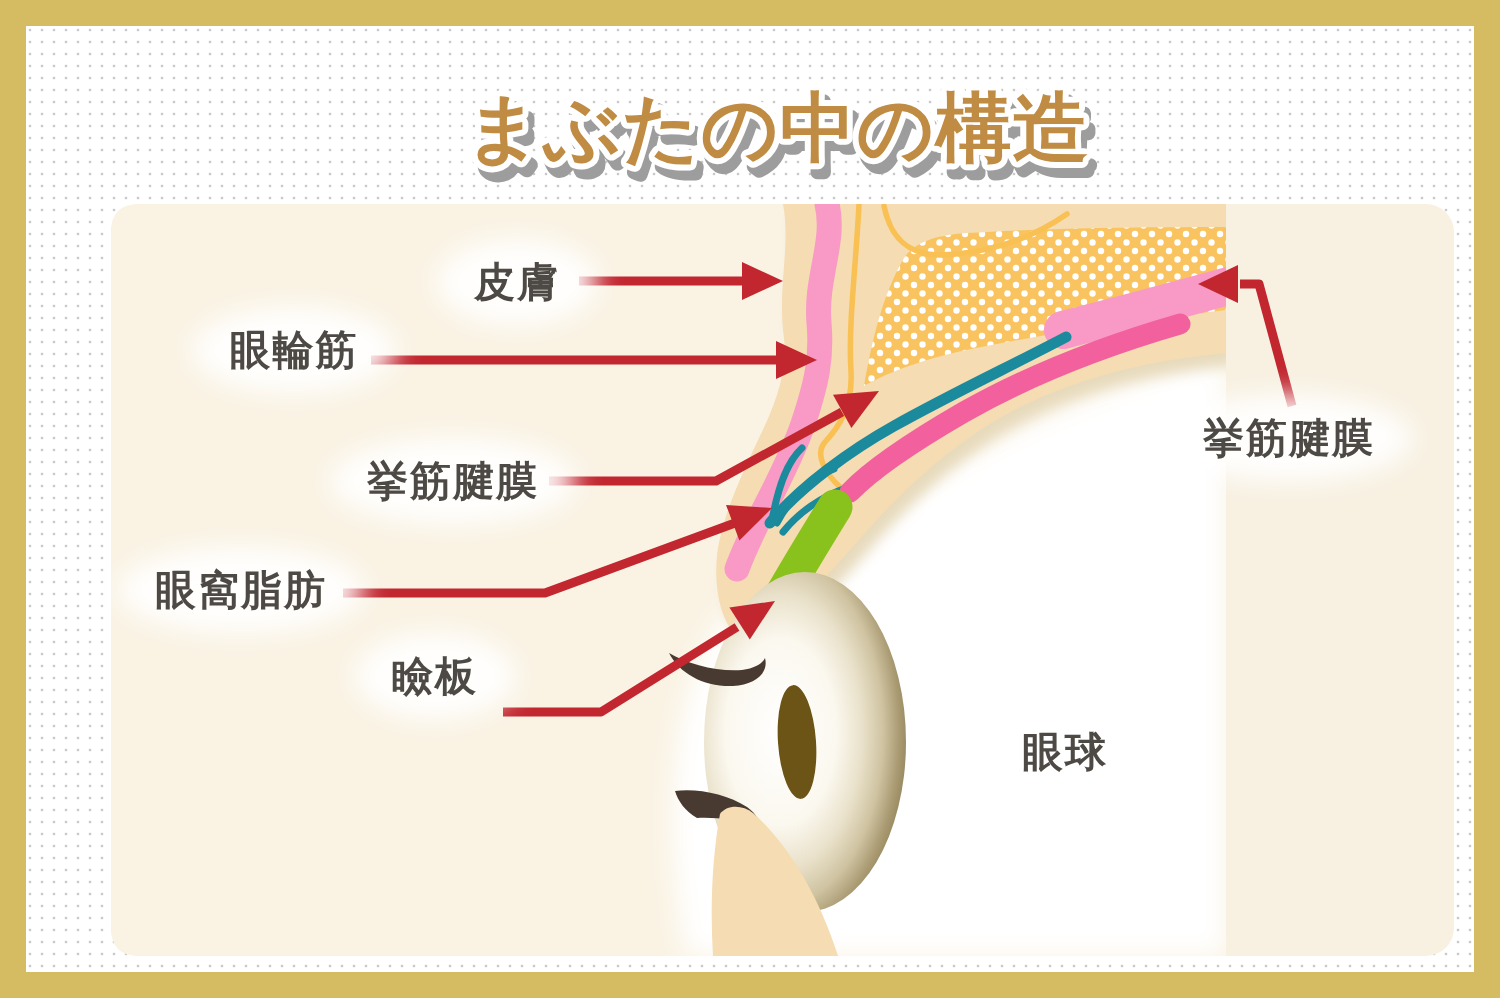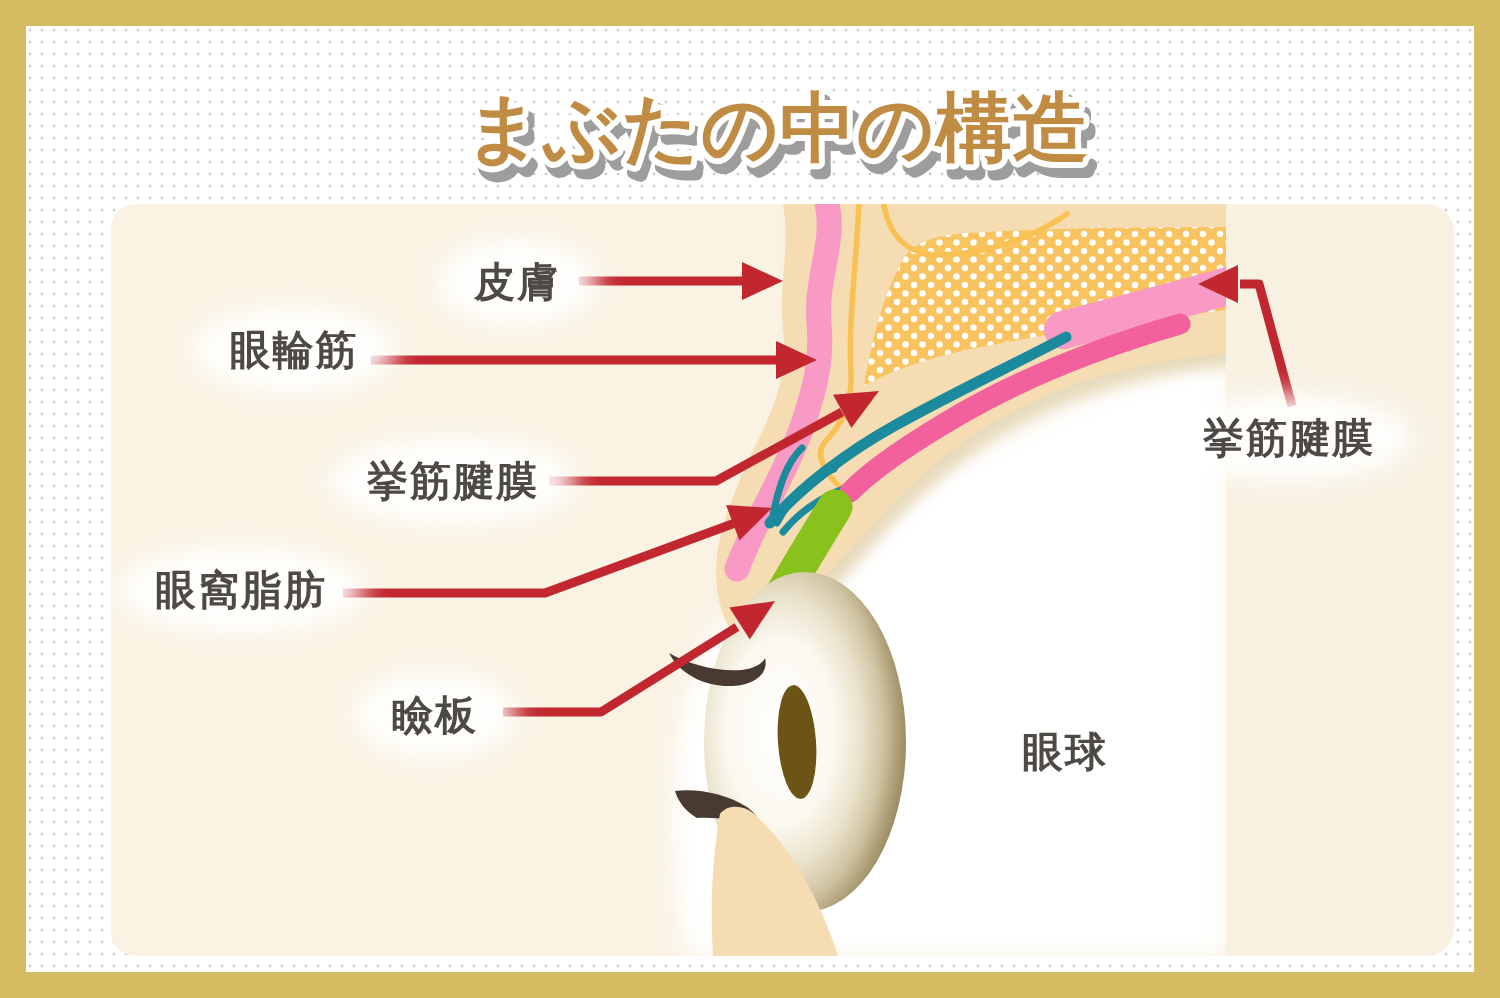--- a/index.html
+++ b/index.html
@@ -32,21 +32,21 @@
     background:rgba(255,255,255,0.93);
     border-radius:50%;
     filter:blur(13px);
     z-index:-1;
   }
   .anat-label.small-glow::before{inset:-12px -24px;filter:blur(11px);background:rgba(255,255,255,0.8);}
   .lbl-skin{left:491px;top:256px;}
   .lbl-orbicularis-oculi{left:268px;top:324px;}
   .lbl-orbital-fat{left:427px;top:455px;}
   .lbl-levator-aponeurosis{left:215px;top:564px;}
-  .lbl-tarsal-plate{left:409px;top:689px;text-align:right;}
+  .lbl-tarsal-plate{left:409px;top:650px;text-align:right;}
   .lbl-levator-palpebrae{left:1263px;top:412px;}
   .lbl-eyeball{left:1039px;top:726px;text-align:center;}
 </style>
 </head>
 <body>
 
 <svg class="scene" viewBox="0 0 1500 998">
   <defs>
     <radialGradient id="ballGrad" cx="0.38" cy="0.47" r="0.65">
       <stop offset="0" stop-color="#ffffff"></stop>

